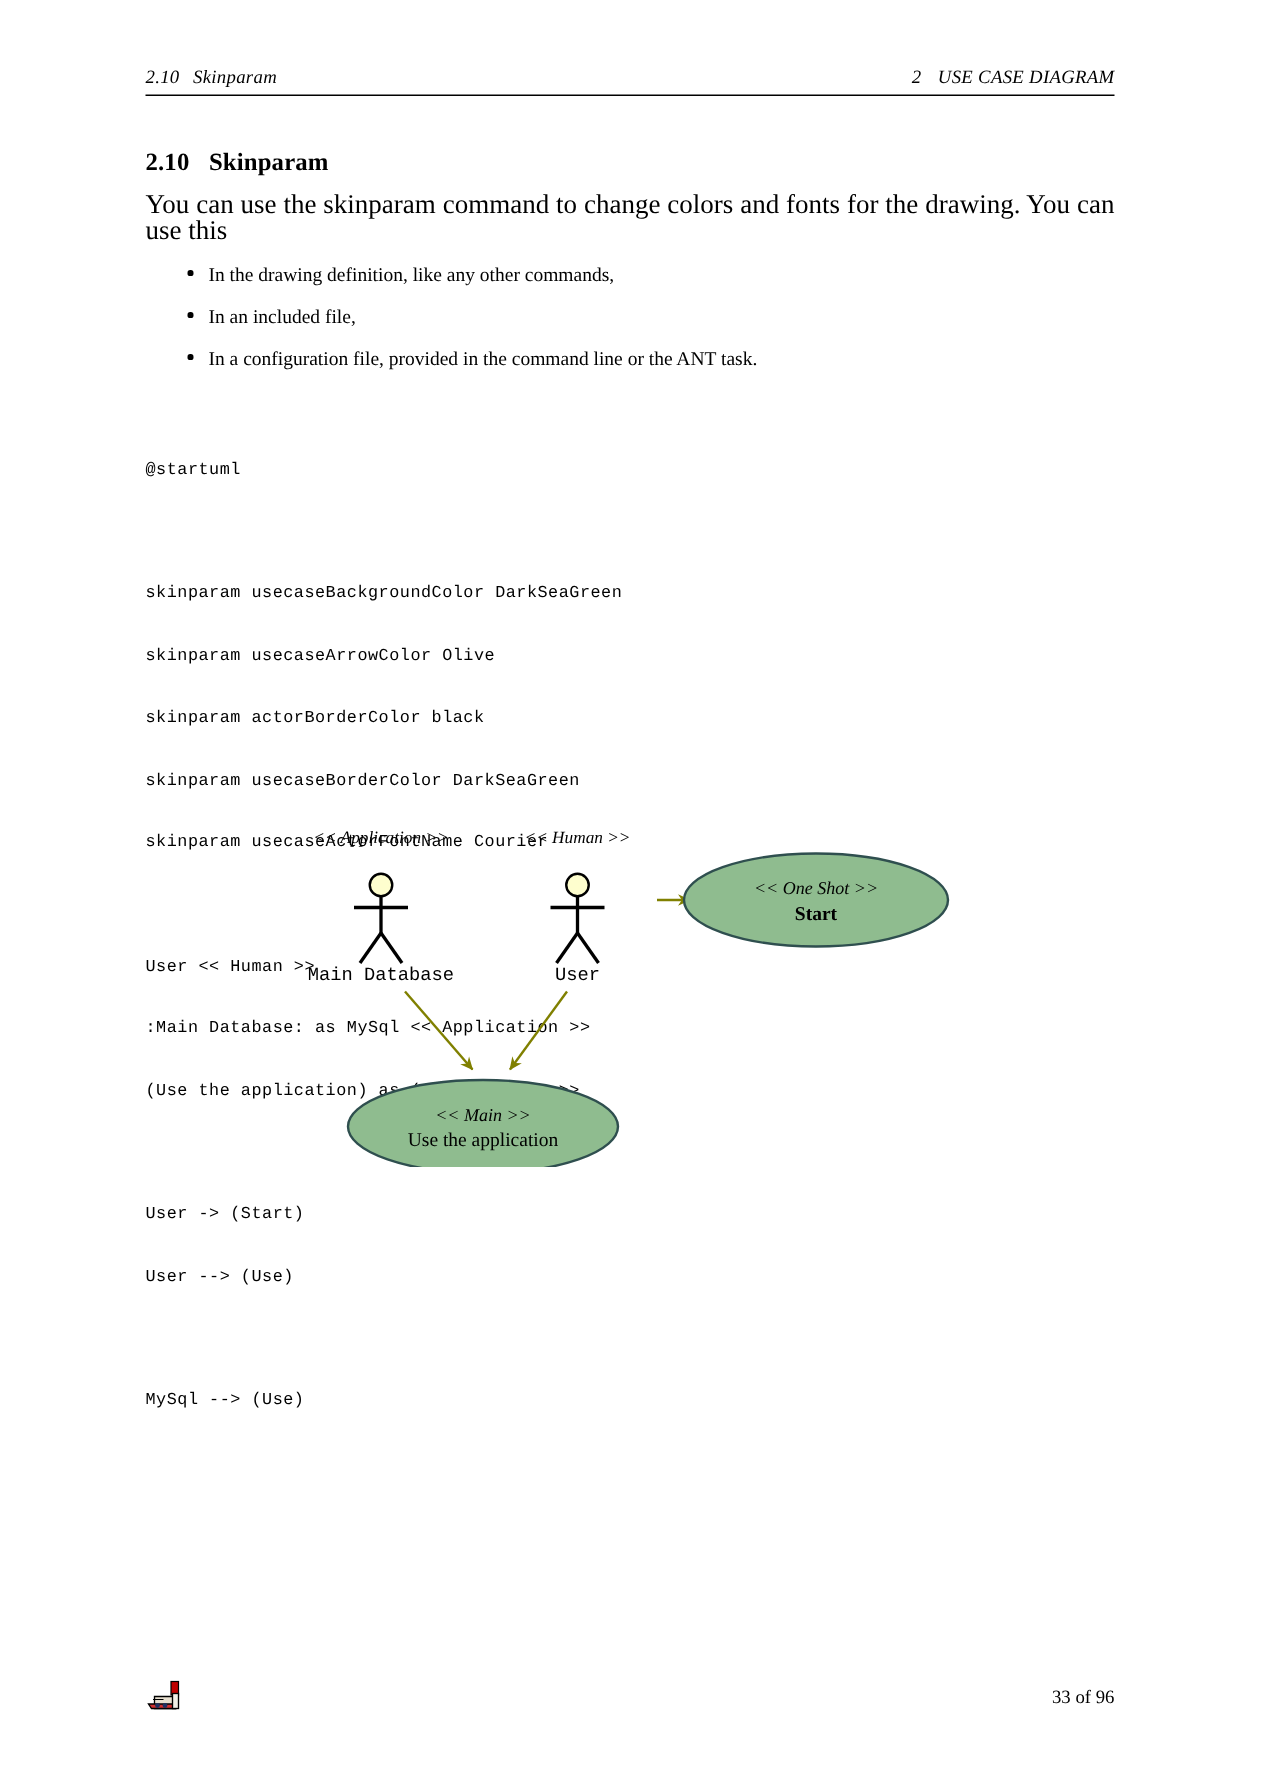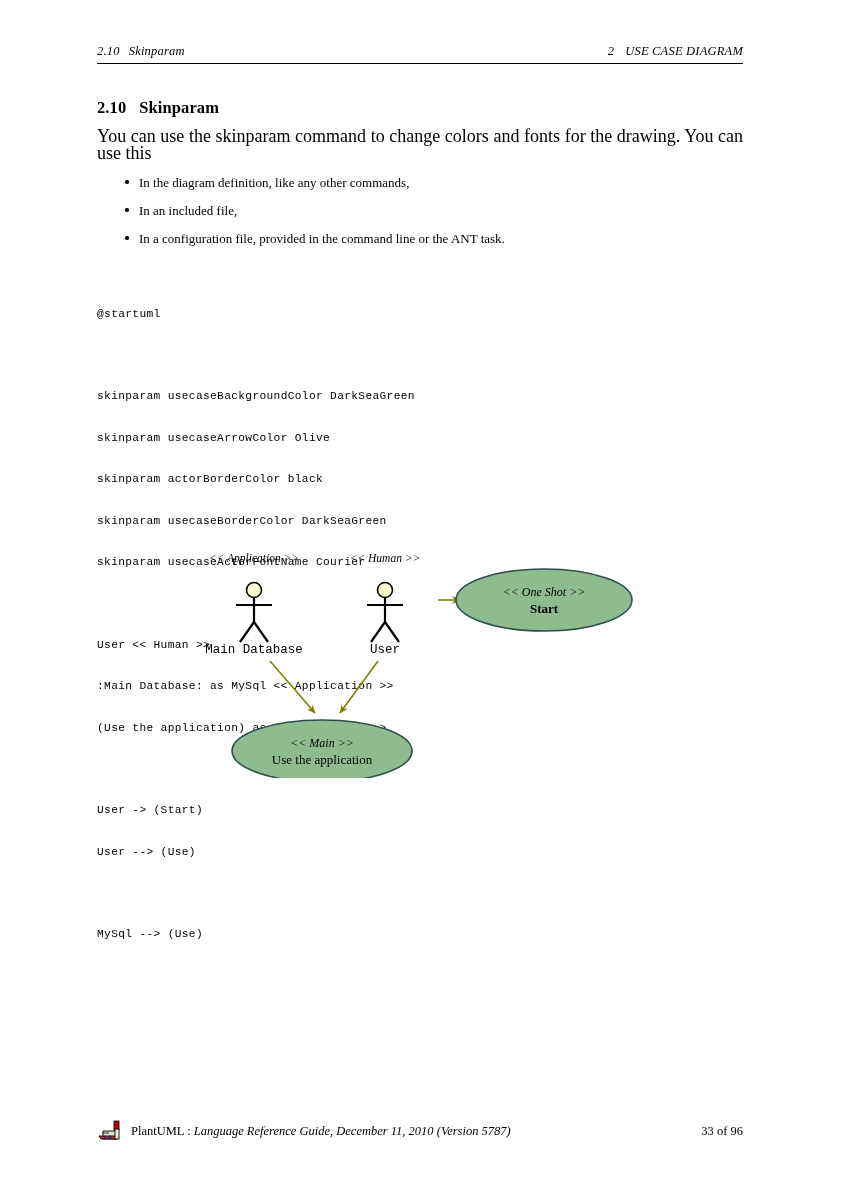--- a/index.html
+++ b/index.html
@@ -161,21 +161,21 @@
     <span class="num">2.10</span><span>Skinparam</span>
   </div>
 
   <div class="body-par">
     <span>You can use the skinparam command to change colors and fonts for the drawing.  You can use this</span>
   </div>
 
   <div class="bullets">
     <div class="bullet-row">
       <span class="bullet-dot"></span>
-      <span>In the diagram definition, like any other commands,</span>
+      <span>In the drawing definition, like any other commands,</span>
     </div>
     <div class="bullet-row">
       <span class="bullet-dot"></span>
       <span>In an included file,</span>
     </div>
     <div class="bullet-row">
       <span class="bullet-dot"></span>
       <span>In a configuration file, provided in the command line or the ANT task.</span>
     </div>
   </div>
@@ -258,19 +258,16 @@
   <div class="footer">
     <svg class="footer-logo" viewBox="0 0 30 22" xmlns="http://www.w3.org/2000/svg">
       <rect x="17" y="1" width="5" height="9" fill="#C00000" stroke="#000" stroke-width="0.8"></rect>
       <path d="M6 11 L20 11 L20 19 L6 19 Z" fill="#E8E0D0" stroke="#000" stroke-width="0.9"></path>
       <path d="M2 16 L18 16 L20 19 L4 19 Z" fill="#D03030" stroke="#000" stroke-width="0.9"></path>
       <rect x="18" y="9" width="4" height="10" fill="#F0EFE6" stroke="#000" stroke-width="0.9"></rect>
       <circle cx="8" cy="17" r="1.6" fill="#203060"></circle>
       <circle cx="13" cy="17" r="1.6" fill="#203060"></circle>
       <path d="M5 13 L12 13" stroke="#000" stroke-width="0.8"></path>
     </svg>
-    <div class="footer-text">
-      <span class="plain">PlantUML : </span><span class="ital">Language Reference Guide, December 11, 2010 (Version 5787)</span>
-    </div>
     <div class="footer-page">33 of 96</div>
   </div>
 
 </div>
 
 </body></html>

